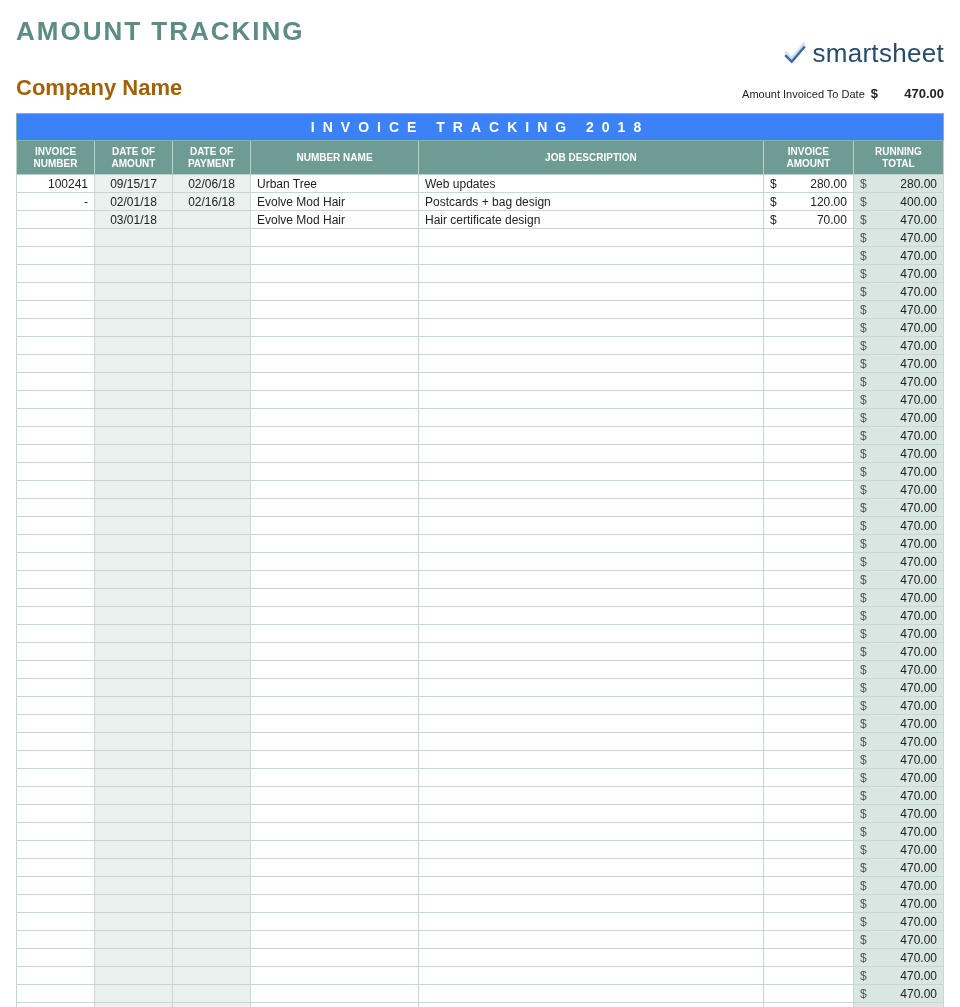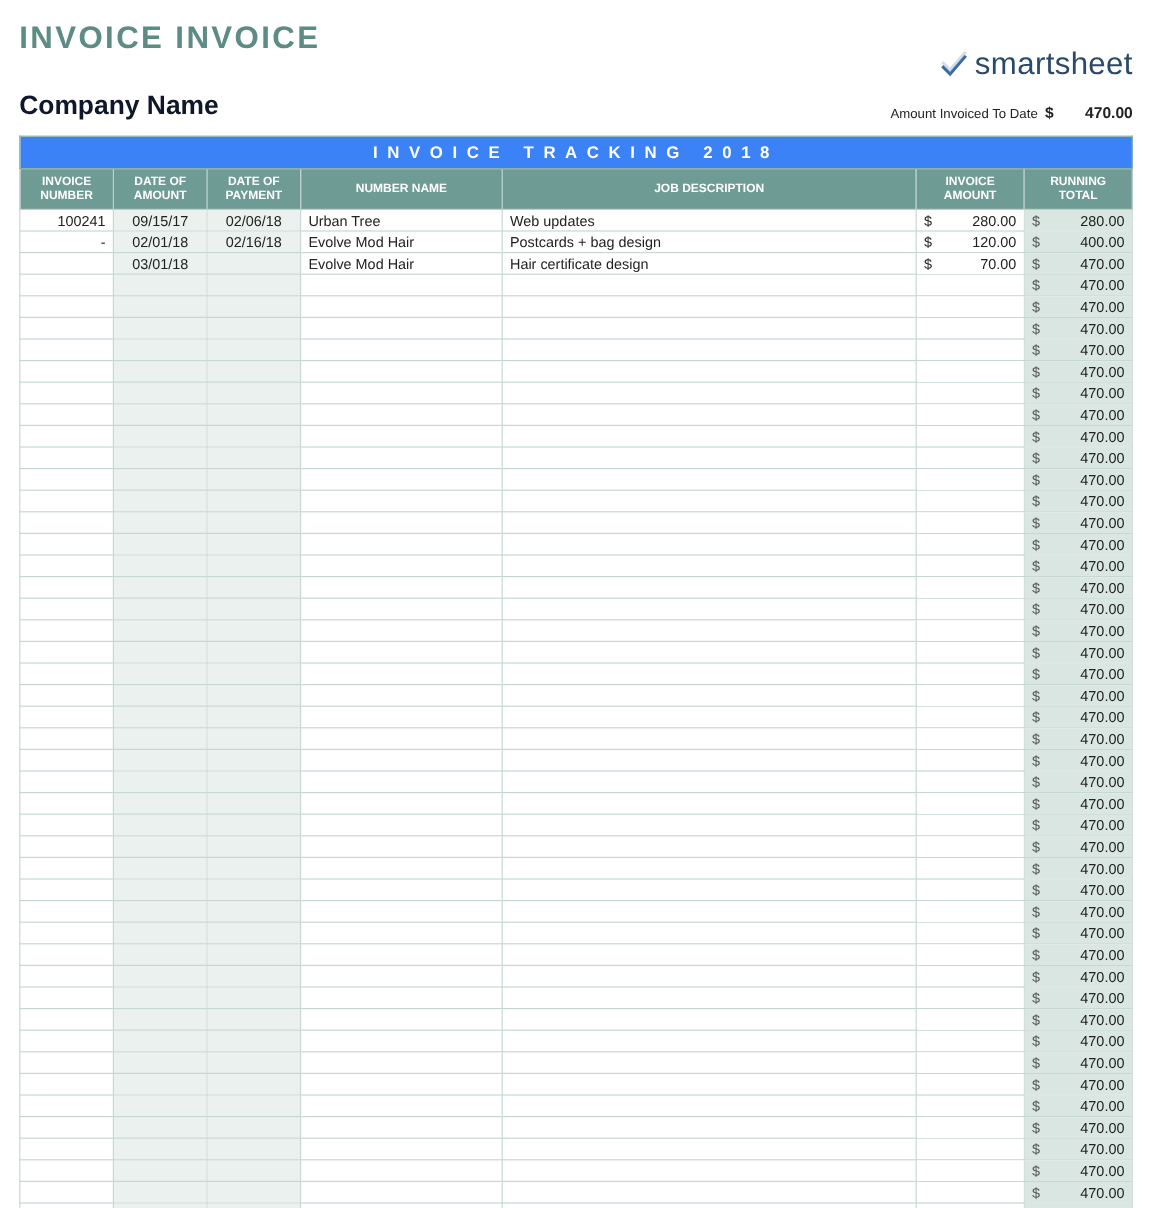--- a/index.html
+++ b/index.html
@@ -37,21 +37,21 @@
   .logo svg { width: 26px; height: 26px; display:block; }
   .sub {
     display: flex;
     justify-content: space-between;
     align-items: flex-end;
     margin-top: 6px;
   }
   .company {
     font-size: 22px;
     font-weight: 700;
-    color: #0f172a;
+    color: #a16207;
   }
   .amount-line {
     font-size: 12px;
     display: flex;
     align-items: baseline;
     gap: 6px;
   }
   .amount-line .lbl { font-size: 11px; }
   .amount-line .dollar { font-weight: 700; font-size: 13px; }
   .amount-line .val { font-weight: 700; font-size: 13px; min-width: 60px; text-align: right; }
@@ -106,21 +106,21 @@
   col.c3 { width: 78px; }
   col.c4 { width: 168px; }
   col.c5 { width: auto; }
   col.c6 { width: 90px; }
   col.c7 { width: 90px; }
 </style>
 </head>
 <body>
 
 <div class="top">
-  <div class="title">INVOICE INVOICE</div>
+  <div class="title">AMOUNT TRACKING</div>
   <div class="logo">
     <span>
       <svg viewBox="0 0 24 24">
           <path fill="none" stroke="#3a6aa0" stroke-width="2.5" d="M3 13 L9 19 L21 5"></path>
           <path fill="none" stroke="#a8c0d8" stroke-width="2.5" d="M3 10 L9 16 L21 2" opacity="0.5"></path>
         </svg>
     </span>
     <span><span>smart</span><span class="bold">sheet</span></span>
   </div>
 </div>

